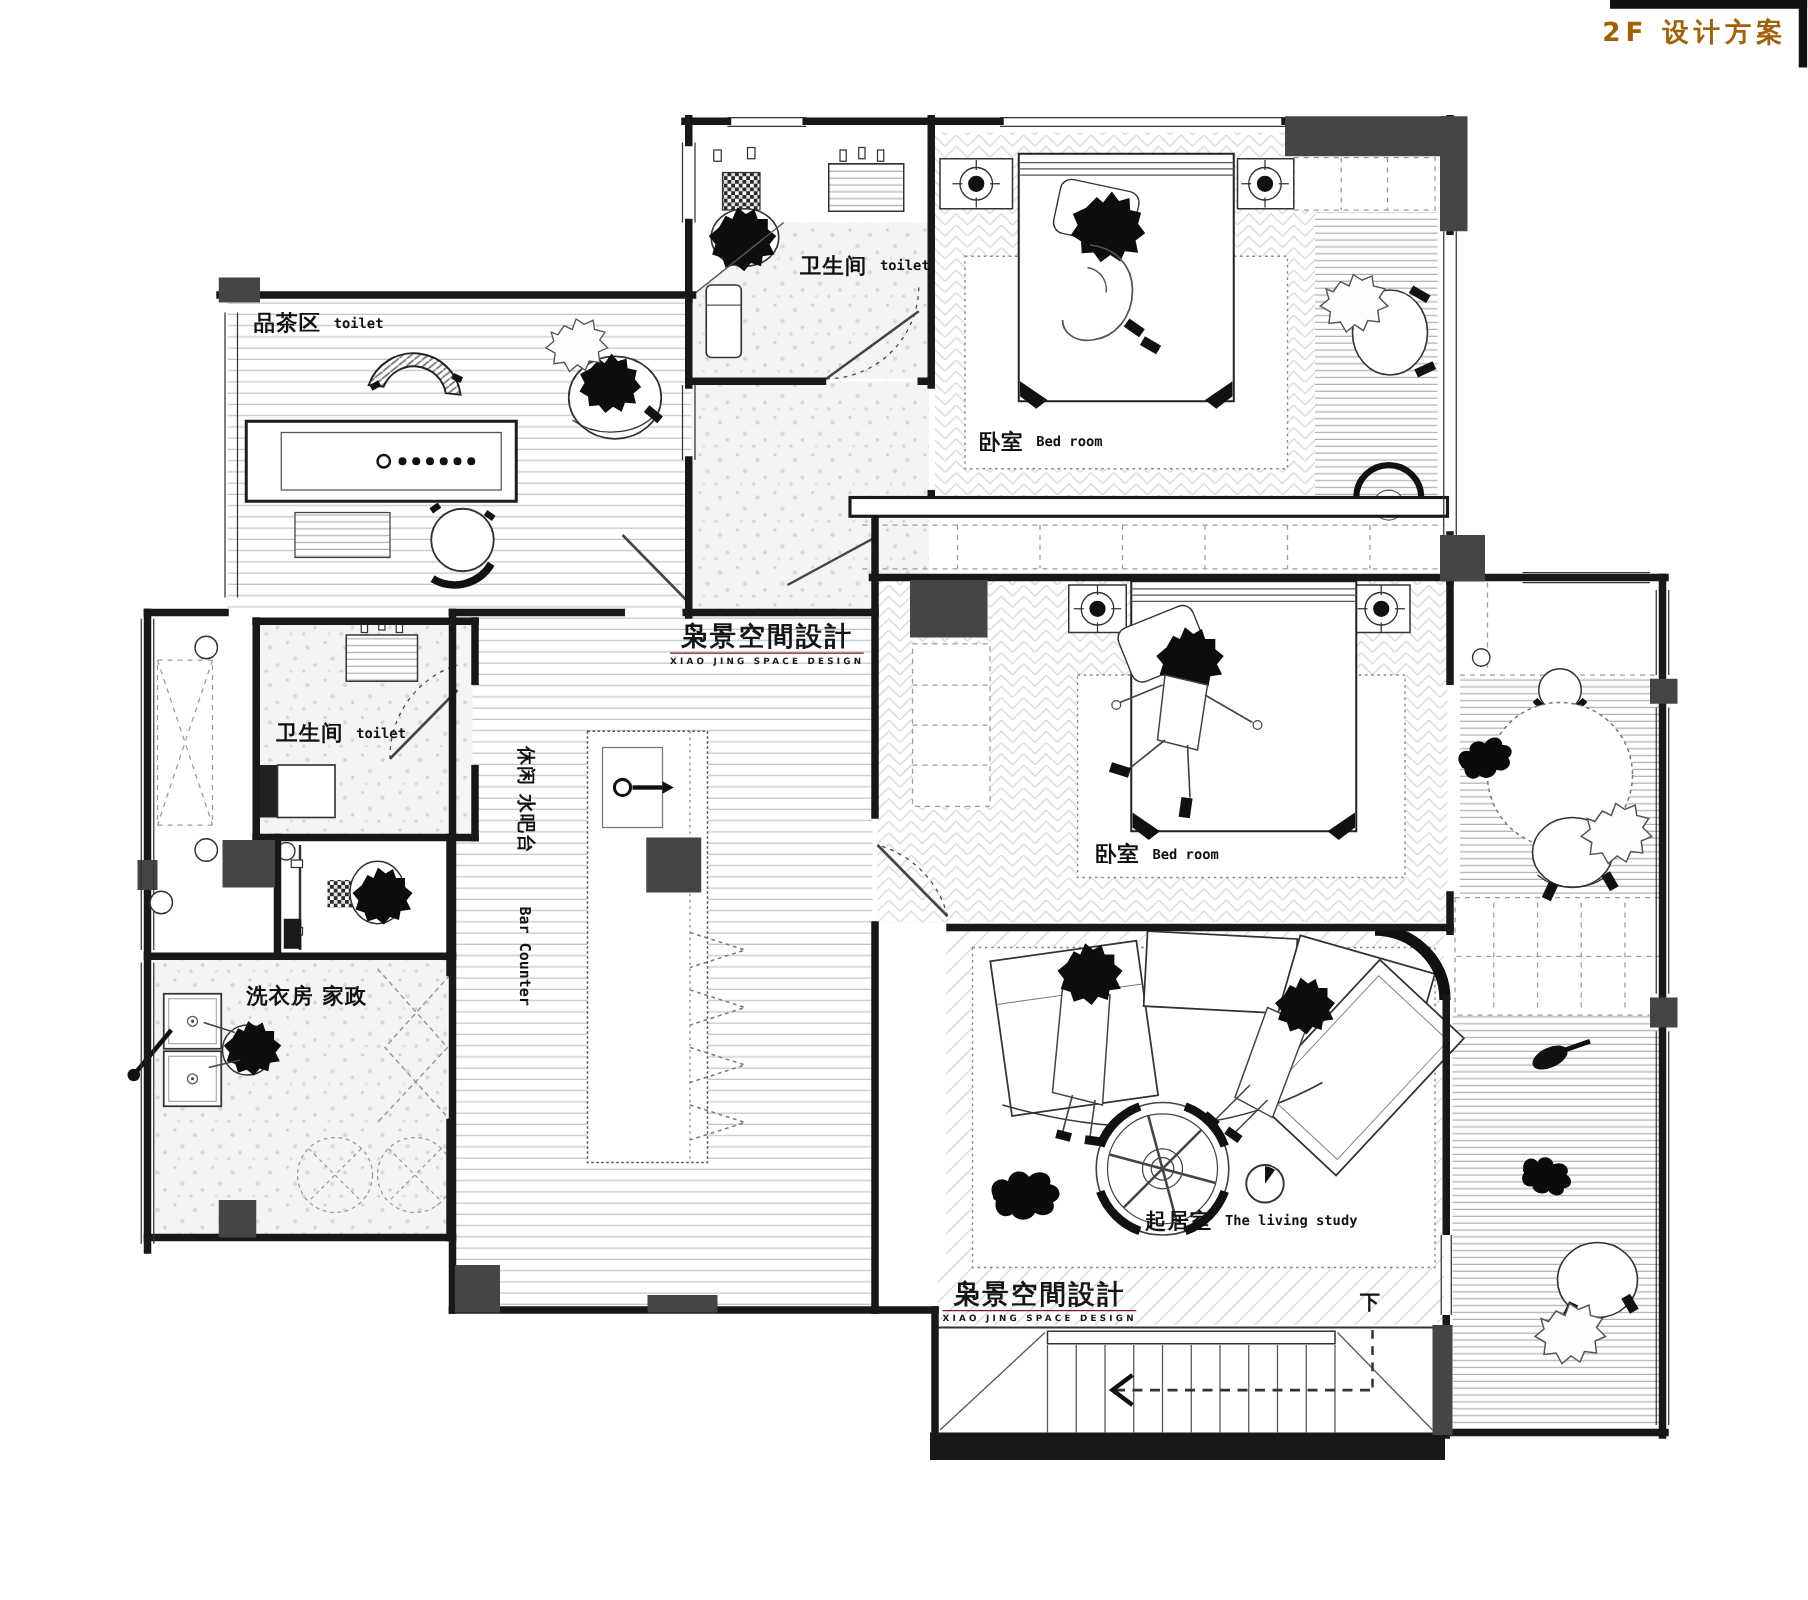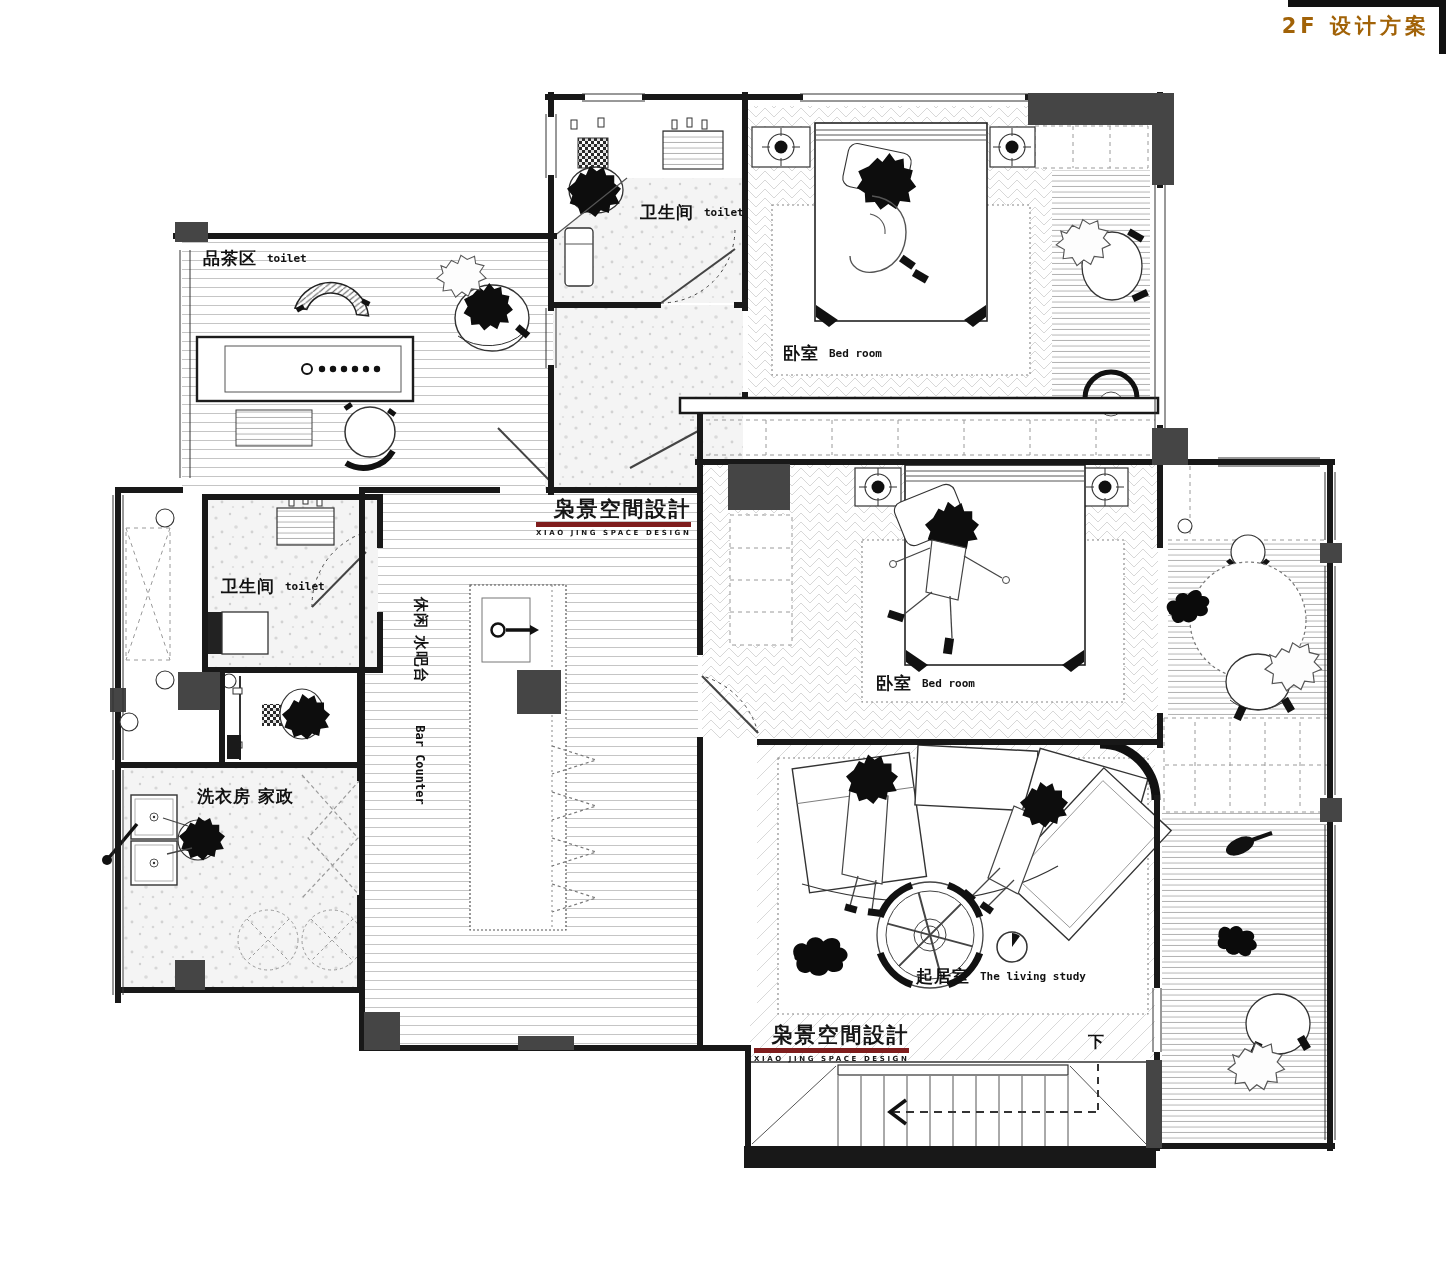--- a/index.html
+++ b/index.html
@@ -4,23 +4,23 @@
 <style>
   html,body{margin:0;padding:0;background:#fff;}
   .canvas{position:relative;width:1446px;height:1280px;background:#fff;overflow:hidden;
           font-family:"DejaVu Sans",sans-serif;}
   svg{position:absolute;left:0;top:0;}
   .lbl{position:absolute;white-space:nowrap;color:#111;}
   .room{display:flex;align-items:center;gap:10px;}
   .cn{font:700 17px "DejaVu Sans",sans-serif;letter-spacing:1px;color:#111;}
   .en{font:700 11px "DejaVu Sans Mono",monospace;color:#111;}
   .title{right:16px;top:12px;font:600 21px "DejaVu Sans",sans-serif;letter-spacing:4px;color:#a16207;}
-  .logo{position:absolute;text-align:right;color:#161616;}
+  .logo{position:absolute;text-align:center;color:#161616;}
   .logo-cn{font:900 21px "DejaVu Serif",serif;letter-spacing:2px;line-height:1;}
-  .logo-en{font:700 7px "DejaVu Sans",sans-serif;letter-spacing:2.6px;margin-top:3px;border-top:5px solid #7f1d1d;padding-top:2px;}
+  .logo-en{font:700 7px "DejaVu Sans",sans-serif;letter-spacing:2.6px;margin-top:3px;border-top:1px solid #7f1d1d;padding-top:2px;}
   .bar-vert{transform:rotate(90deg);transform-origin:0 0;display:flex;align-items:baseline;gap:42px;}
   .bar-vert .cn{font-size:15px;}
   .bar-vert .en{font-size:12px;}
   .down{font:700 16px "DejaVu Sans",sans-serif;}
 </style>
 </head>
 <body>
 
 <div class="canvas">
 

